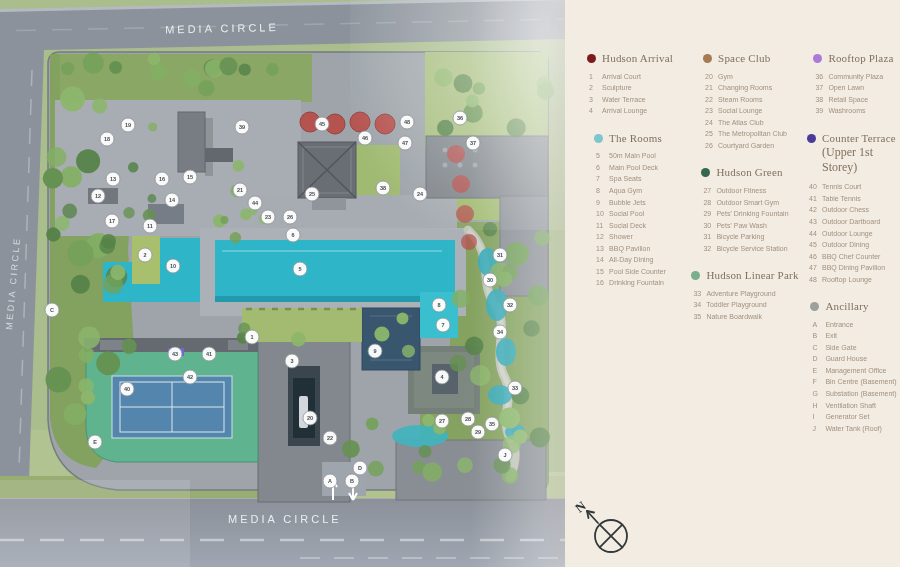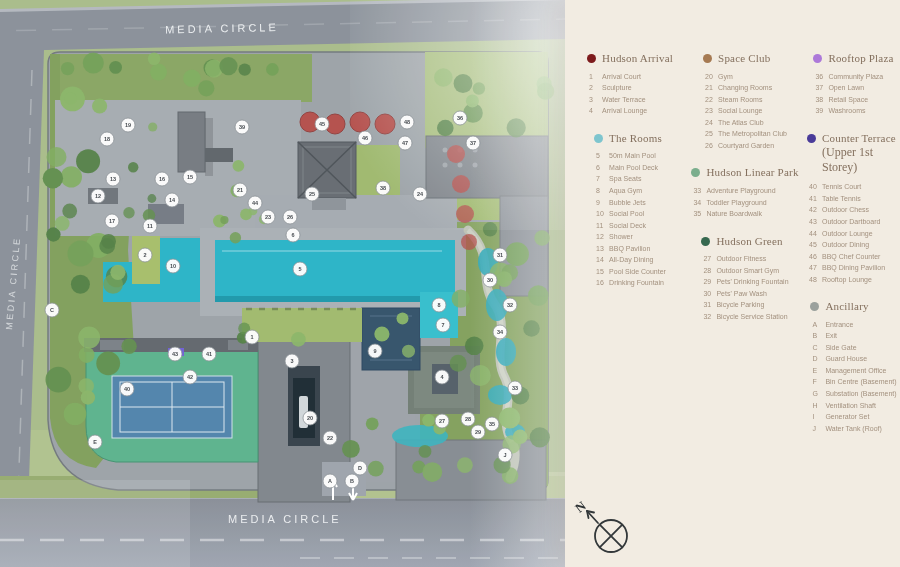--- a/index.html
+++ b/index.html
@@ -622,68 +622,68 @@
               <span class="num">25</span>
               <span class="lbl">The Metropolitan Club</span>
             </div>
             <div class="row">
               <span class="num">26</span>
               <span class="lbl">Courtyard Garden</span>
             </div>
           </div>
           <div class="section">
             <div class="sec-head">
+              <span class="dot" style="background: rgb(54, 104, 79);"></span>
+              <div>
+                <div class="sec-title">Hudson Green</div>
+              </div>
+            </div>
+            <div class="row">
+              <span class="num">27</span>
+              <span class="lbl">Outdoor Fitness</span>
+            </div>
+            <div class="row">
+              <span class="num">28</span>
+              <span class="lbl">Outdoor Smart Gym</span>
+            </div>
+            <div class="row">
+              <span class="num">29</span>
+              <span class="lbl">Pets' Drinking Fountain</span>
+            </div>
+            <div class="row">
+              <span class="num">30</span>
+              <span class="lbl">Pets' Paw Wash</span>
+            </div>
+            <div class="row">
+              <span class="num">31</span>
+              <span class="lbl">Bicycle Parking</span>
+            </div>
+            <div class="row">
+              <span class="num">32</span>
+              <span class="lbl">Bicycle Service Station</span>
+            </div>
+          </div>
+          <div class="section">
+            <div class="sec-head">
               <span class="dot" style="background: rgb(123, 174, 141);"></span>
               <div>
                 <div class="sec-title">Hudson Linear Park</div>
               </div>
             </div>
             <div class="row">
               <span class="num">33</span>
               <span class="lbl">Adventure Playground</span>
             </div>
             <div class="row">
               <span class="num">34</span>
               <span class="lbl">Toddler Playground</span>
             </div>
             <div class="row">
               <span class="num">35</span>
               <span class="lbl">Nature Boardwalk</span>
-            </div>
-          </div>
-          <div class="section">
-            <div class="sec-head">
-              <span class="dot" style="background: rgb(54, 104, 79);"></span>
-              <div>
-                <div class="sec-title">Hudson Green</div>
-              </div>
-            </div>
-            <div class="row">
-              <span class="num">27</span>
-              <span class="lbl">Outdoor Fitness</span>
-            </div>
-            <div class="row">
-              <span class="num">28</span>
-              <span class="lbl">Outdoor Smart Gym</span>
-            </div>
-            <div class="row">
-              <span class="num">29</span>
-              <span class="lbl">Pets' Drinking Fountain</span>
-            </div>
-            <div class="row">
-              <span class="num">30</span>
-              <span class="lbl">Pets' Paw Wash</span>
-            </div>
-            <div class="row">
-              <span class="num">31</span>
-              <span class="lbl">Bicycle Parking</span>
-            </div>
-            <div class="row">
-              <span class="num">32</span>
-              <span class="lbl">Bicycle Service Station</span>
             </div>
           </div>
         </div>
         <div class="col">
           <div class="section">
             <div class="sec-head">
               <span class="dot" style="background: rgb(173, 121, 217);"></span>
               <div>
                 <div class="sec-title">Rooftop Plaza</div>
               </div>

